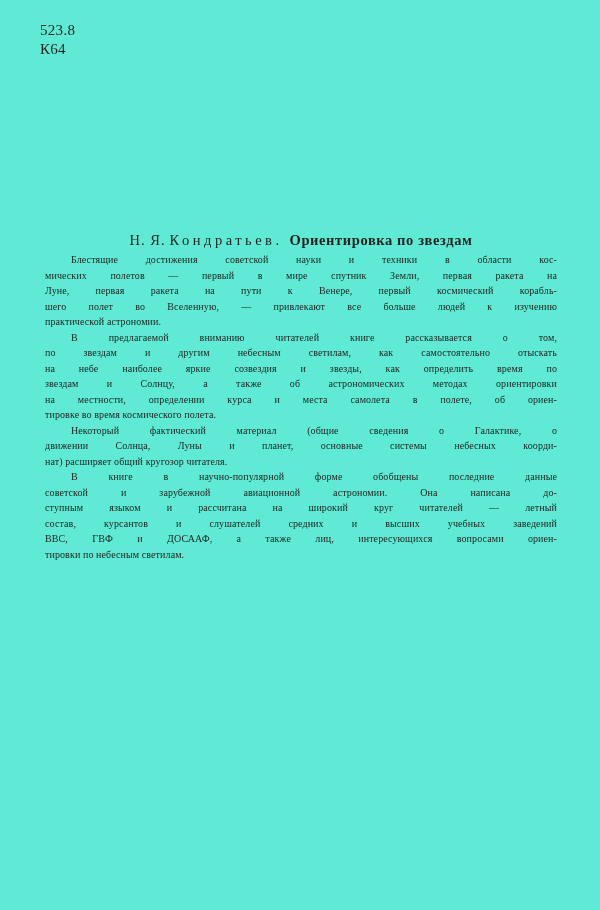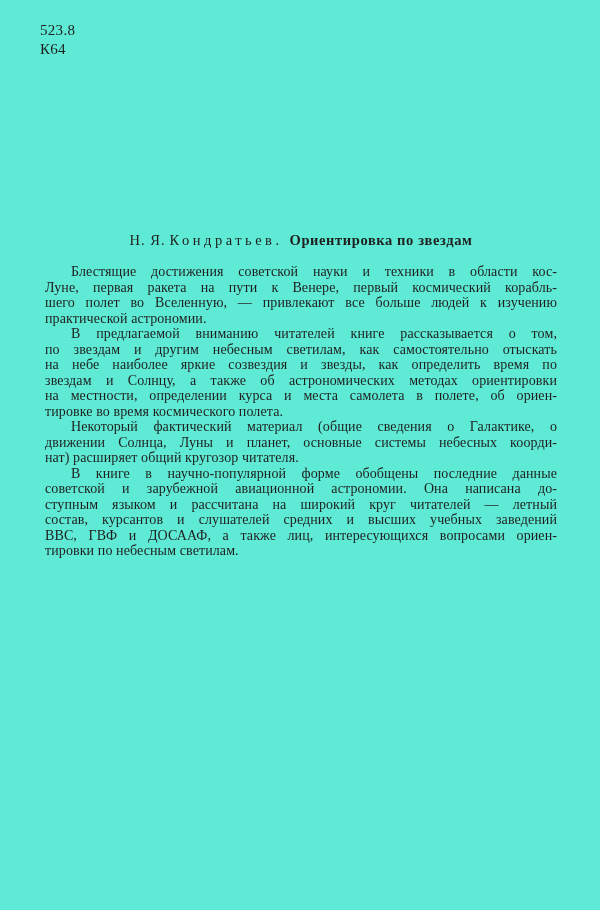--- a/index.html
+++ b/index.html
@@ -42,23 +42,23 @@
   }
   .heading .booktitle {
     font-weight: bold;
     letter-spacing: 0.6px;
     margin-left: 7px;
     text-align: right;
   }
   .bodytext {
     position: absolute;
     left: 45px;
-    top: 264px;
+    top: 252px;
     width: 512px;
-    font-size: 14px;
+    font-size: 10px;
     line-height: 15.5px;
     letter-spacing: 0.1px;
   }
   .ln {
     text-align: justify;
     text-align-last: justify;
     text-justify: inter-word;
   }
   .ln.last {
     text-align-last: left;
@@ -76,20 +76,21 @@
     <div>523.8</div>
     <div>К64</div>
   </div>
 
   <div class="heading"><span class="initials">Н. Я.</span><span class="surname">Кондратьев.</span><span class="booktitle">Ориентировка по звездам</span></div>
 
   <div class="bodytext">
 
     <div>
       <div class="ln ind">Блестящие достижения советской науки и техники в области кос-</div>
+      <div class="ln">мических полетов — первый в мире спутник Земли, первая ракета на</div>
       <div class="ln">Луне, первая ракета на пути к Венере, первый космический корабль-</div>
       <div class="ln">шего полет во Вселенную, — привлекают все больше людей к изучению</div>
       <div class="ln last">практической астрономии.</div>
     </div>
 
     <div>
       <div class="ln ind">В предлагаемой вниманию читателей книге рассказывается о том,</div>
       <div class="ln">по звездам и другим небесным светилам, как самостоятельно отыскать</div>
       <div class="ln">на небе наиболее яркие созвездия и звезды, как определить время по</div>
       <div class="ln">звездам и Солнцу, а также об астрономических методах ориентировки</div>

